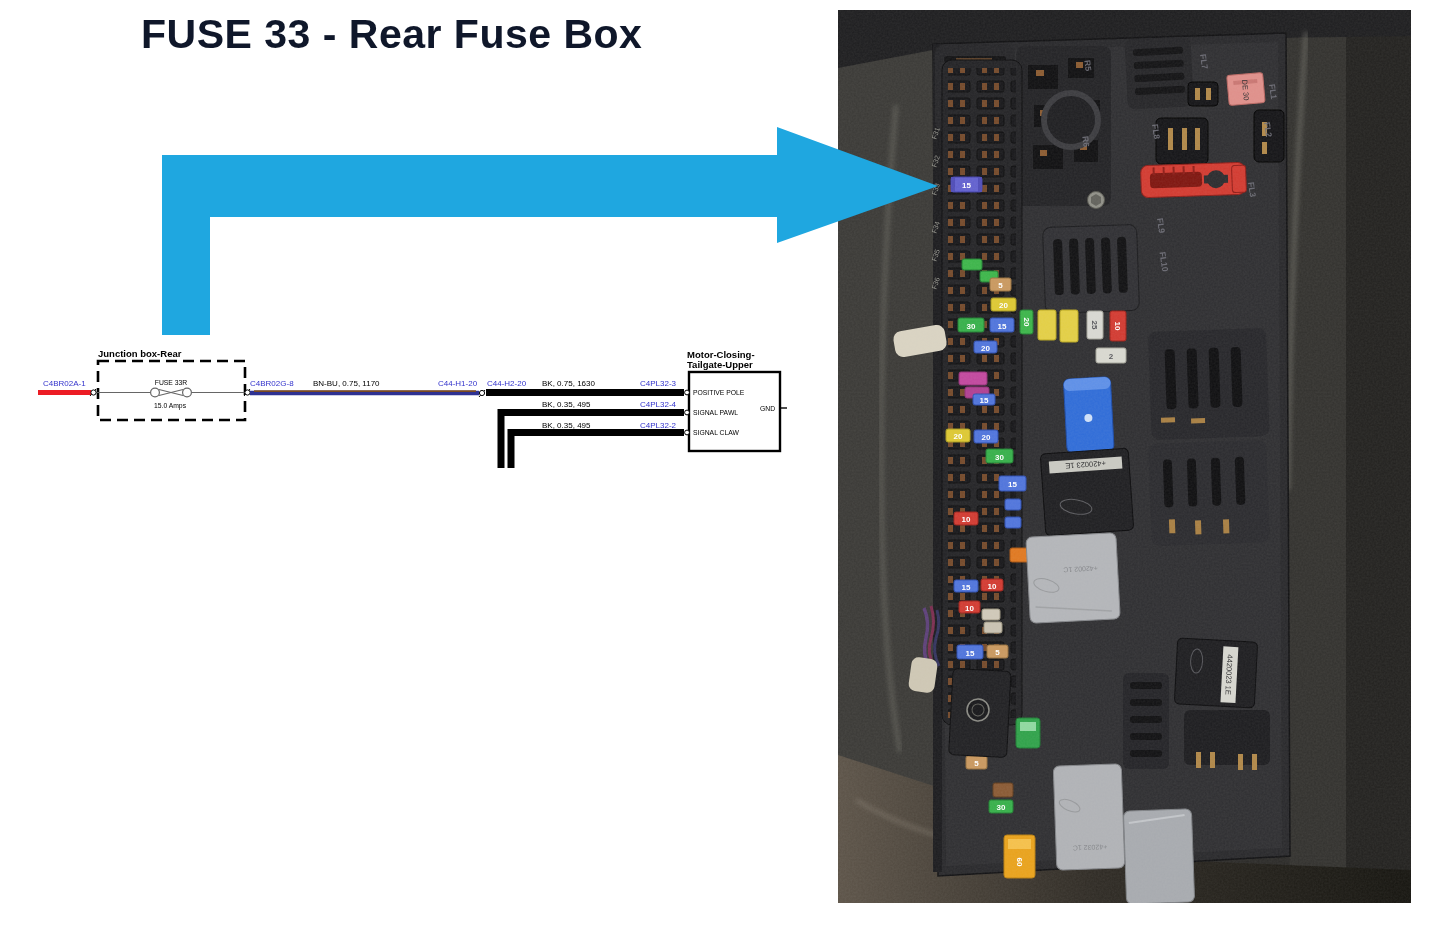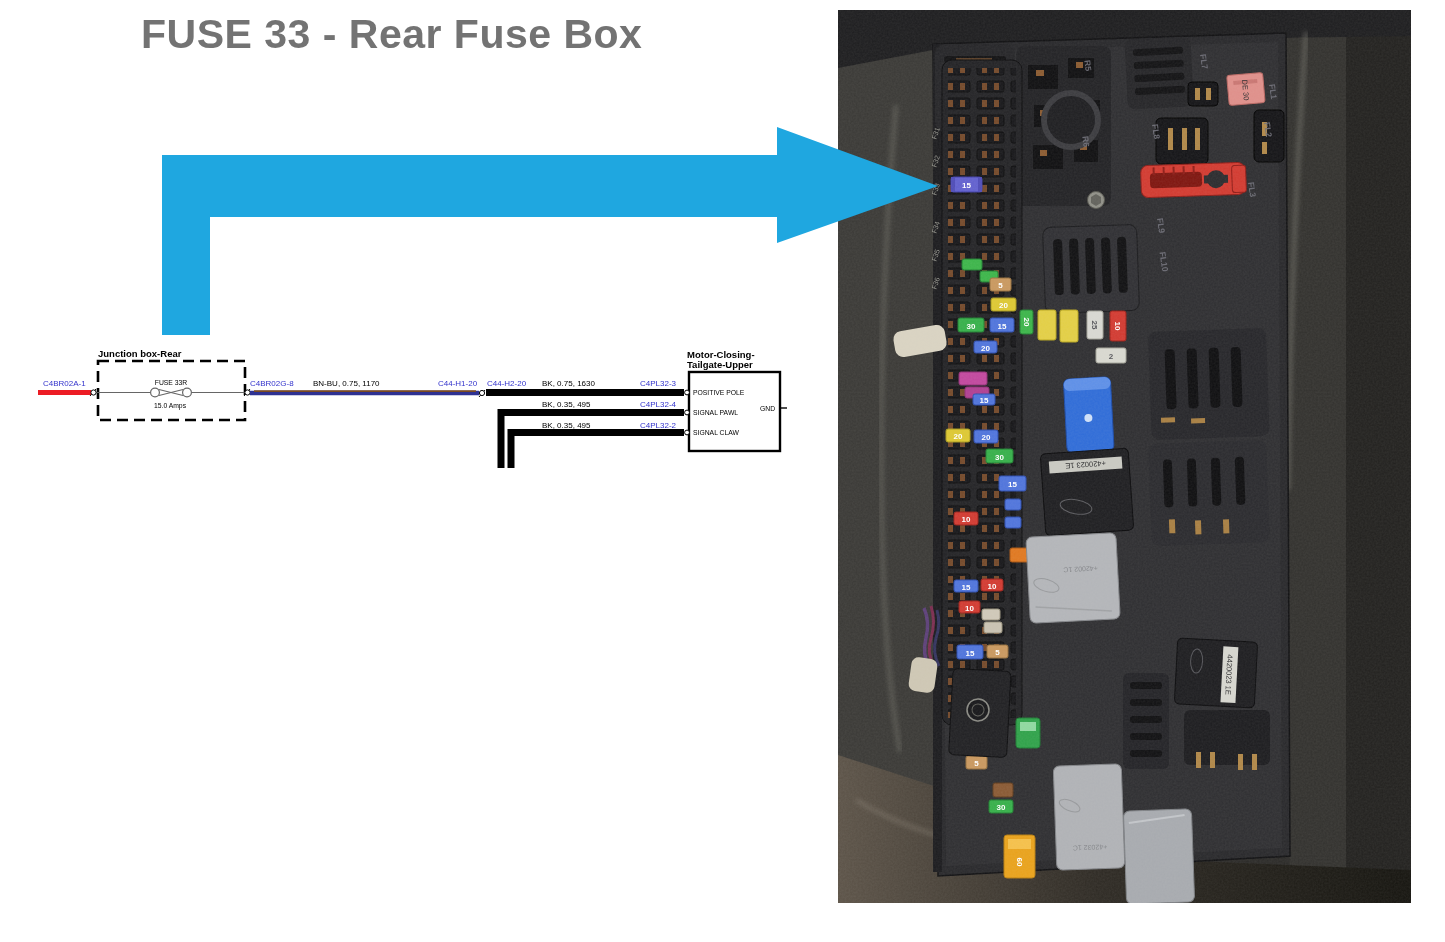--- a/index.html
+++ b/index.html
@@ -1,19 +1,19 @@
 <!DOCTYPE html>
 <html><head>
 <meta charset="utf-8">
 <style>
   html,body { margin:0; padding:0; background:#fff; }
   .stage { position:relative; width:1445px; height:942px; background:#ffffff; overflow:hidden;
            font-family:"Liberation Sans", sans-serif; }
   .title { position:absolute; left:141px; top:11px; font-size:41px; font-weight:bold;
-           color:#737373; white-space:nowrap; letter-spacing:0.5px; }
+           color:#0f172a; white-space:nowrap; letter-spacing:0.5px; }
   svg { position:absolute; display:block; }
   #photo  { left:838px; top:10px;  z-index:1; }
   #wiring { left:30px;  top:340px; z-index:2; }
   #arrow  { left:150px; top:110px; z-index:3; }
   
   .wt  { font-size:8px;   fill:#000; }
   .wtb { font-size:9.5px; fill:#000; font-weight:bold; }
   .wbl { font-size:8px;   fill:#3333CC; }
   .wsm { font-size:6.8px; fill:#000; }
   

